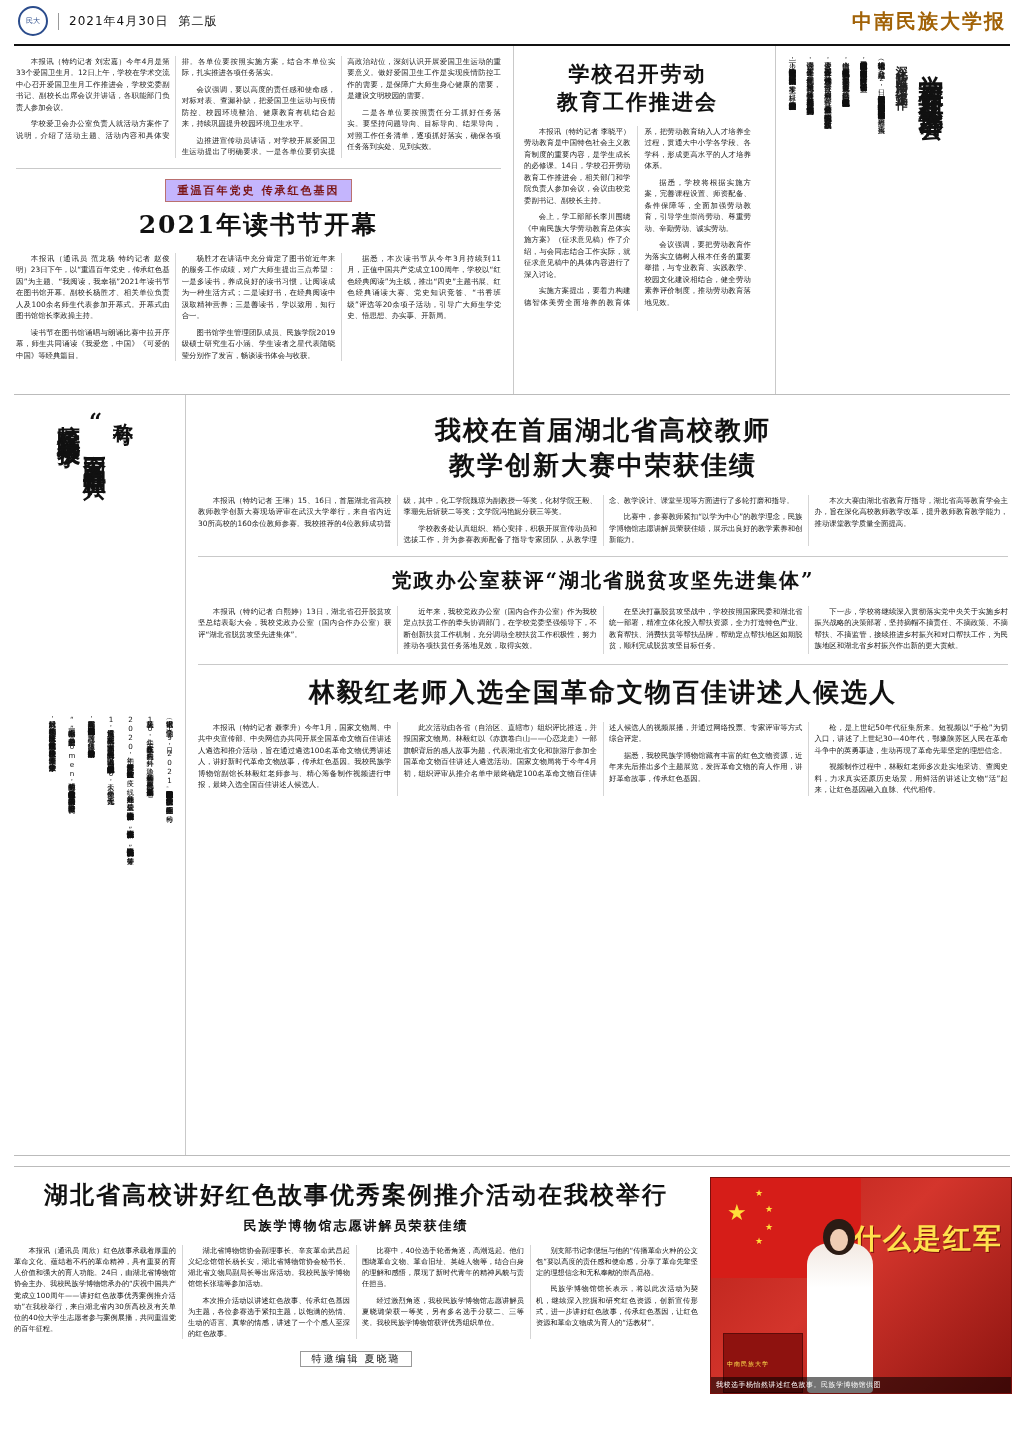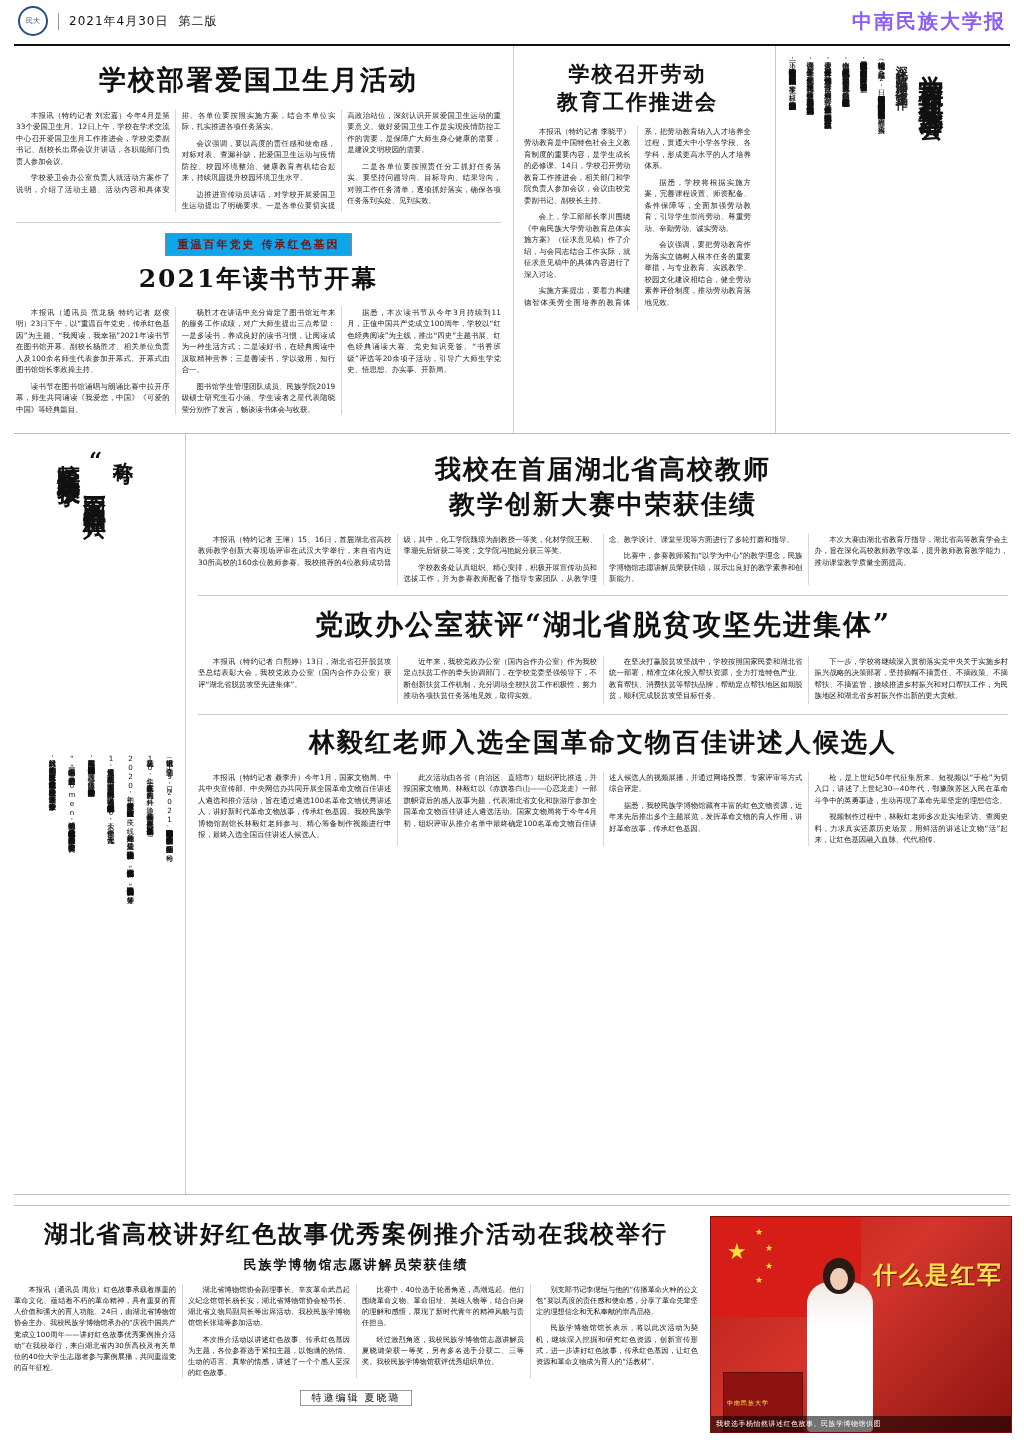--- a/index.html
+++ b/index.html
@@ -4,21 +4,21 @@
 <style>
   html,body{margin:0;padding:0;background:#ffffff;}
   body{width:1024px;height:1447px;font-family:"DejaVu Sans","Liberation Sans",sans-serif;color:#111;}
   .page{position:relative;width:1024px;height:1447px;box-sizing:border-box;padding:0 14px;}
 
   
   .masthead{display:flex;align-items:center;justify-content:space-between;padding:6px 4px 8px 4px;border-bottom:2px solid #111;}
   .mast-left{display:flex;align-items:center;gap:10px;}
   .seal{width:26px;height:26px;border-radius:50%;border:2px solid #2b4c8c;display:flex;align-items:center;justify-content:center;font-size:7px;color:#2b4c8c;line-height:1;}
   .mast-date{font-size:12px;letter-spacing:1px;color:#111;border-left:1px solid #999;padding-left:10px;}
-  .mast-title{font-family:"DejaVu Serif","Liberation Serif",serif;font-size:20px;font-weight:bold;color:#8b5cf6;letter-spacing:2px;}
+  .mast-title{font-family:"DejaVu Serif","Liberation Serif",serif;font-size:20px;font-weight:bold;color:#a16207;letter-spacing:2px;}
 
   
   .body-wrap{position:relative;}
 
   
   .top{display:flex;gap:0;border-bottom:1px solid #bbb;}
   .col{box-sizing:border-box;}
   .colA{width:500px;padding:10px 12px 8px 2px;border-right:1px solid #c9c9c9;}
   .colB{width:262px;padding:10px 24px 8px 10px;border-right:1px solid #c9c9c9;}
   .colC{width:234px;padding:10px 2px 8px 10px;}
@@ -32,21 +32,21 @@
   p.body{font-size:7.4px;line-height:1.55;text-align:justify;margin:0 0 5px 0;text-indent:2em;color:#1a1a1a;}
 
   
   .vert-wrap{display:flex;justify-content:flex-start;gap:6px;}
   .vtitle{writing-mode:vertical-rl;text-orientation:upright;font-family:"DejaVu Serif","Liberation Serif",serif;font-weight:bold;font-size:25px;letter-spacing:4px;line-height:1.15;height:330px;}
   .vsub{writing-mode:vertical-rl;text-orientation:upright;font-size:12px;letter-spacing:3px;line-height:1.4;height:330px;color:#222;font-weight:bold;}
   .vert-body{writing-mode:vertical-rl;text-orientation:upright;font-size:7.4px;line-height:1.6;height:330px;}
 
   
   .banner{display:flex;justify-content:center;margin:2px 0 4px 0;}
-  .banner span{background:#0ea5e9;border:1px solid #b97070;color:#7a1414;font-size:11px;letter-spacing:2px;padding:3px 12px;font-weight:bold;}
+  .banner span{background:#c4b5fd;border:1px solid #b97070;color:#7a1414;font-size:11px;letter-spacing:2px;padding:3px 12px;font-weight:bold;}
 
   
   .mid{display:flex;border-bottom:1px solid #bbb;}
   .midL{width:172px;box-sizing:border-box;padding:12px 10px 10px 2px;border-right:1px solid #c9c9c9;}
   .midR{width:824px;box-sizing:border-box;padding:12px 2px 10px 12px;}
   .vhead-box{display:flex;justify-content:center;gap:4px;}
   .vhead{writing-mode:vertical-rl;text-orientation:upright;font-family:"DejaVu Serif","Liberation Serif",serif;font-weight:bold;font-size:23px;letter-spacing:3px;line-height:1.12;height:300px;}
   .vcols{display:flex;flex-direction:row-reverse;gap:8px;margin-top:8px;}
   .vcol{writing-mode:vertical-rl;text-orientation:upright;font-size:7.2px;line-height:1.6;height:430px;text-align:justify;}
 
@@ -55,21 +55,21 @@
 
   
   .feature{margin-top:10px;border-top:1px solid #bbb;padding-top:10px;display:flex;gap:12px;}
   .feat-left{width:690px;}
   .feat-right{width:300px;}
   .feat-title{font-family:"DejaVu Serif","Liberation Serif",serif;font-size:24px;font-weight:bold;letter-spacing:2px;text-align:center;margin:2px 0 6px 0;}
   .feat-sub{font-size:13px;font-weight:bold;letter-spacing:2px;text-align:center;margin:0 0 10px 0;}
   .photo{position:relative;width:300px;height:215px;background:linear-gradient(135deg,#b61f18 0%,#d4352c 45%,#8d1410 100%);overflow:hidden;border:1px solid #7a0f0c;}
   .photo .flag{position:absolute;left:0;top:0;width:150px;height:100px;background:#d61d18;}
   .photo .star{position:absolute;color:#ffdf3a;font-size:18px;}
-  .photo .hdrtext{position:absolute;right:8px;top:42px;font-family:"DejaVu Serif","Liberation Serif",serif;font-size:24px;font-weight:bold;color:#ffe14d;letter-spacing:2px;text-shadow:1px 1px 0 #7a0f0c;}
+  .photo .hdrtext{position:absolute;right:8px;top:42px;font-family:"DejaVu Serif","Liberation Serif",serif;font-size:28px;font-weight:bold;color:#ffe14d;letter-spacing:2px;text-shadow:1px 1px 0 #7a0f0c;}
   .photo .person{position:absolute;left:96px;bottom:0;width:66px;height:150px;background:linear-gradient(#f2e9e2 0%,#ffffff 30%,#ffffff 100%);border-radius:22px 22px 4px 4px;}
   .photo .head{position:absolute;left:112px;bottom:138px;width:32px;height:36px;border-radius:50%;background:#2b1b14;}
   .photo .face{position:absolute;left:119px;bottom:142px;width:18px;height:22px;border-radius:50%;background:#f0cdb4;}
   .photo .podium{position:absolute;left:12px;bottom:0;width:78px;height:58px;background:#8e120f;border:1px solid #5e0b09;}
   .photo .podium-label{position:absolute;left:16px;bottom:24px;font-size:6px;color:#ffe14d;letter-spacing:1px;}
   .photo .caption{position:absolute;left:0;right:0;bottom:0;background:rgba(0,0,0,.55);color:#fff;font-size:7px;padding:3px 5px;letter-spacing:.5px;}
   .editor-line{margin-top:8px;text-align:center;}
   .editor-line span{display:inline-block;border:1px solid #999;padding:0 10px;font-size:10px;letter-spacing:2px;}
 
   .tiny{font-size:7.2px;line-height:1.55;text-align:justify;text-indent:2em;margin:0 0 5px 0;}
@@ -90,21 +90,20 @@
     <div class="mast-title">中南民族大学报</div>
   </div>
 
   <div class="body-wrap">
 
     <div class="top">
 
       <div class="col colA">
 
         <div class="story">
-          <h1 class="head-main">学校部署爱国卫生月活动</h1>
           <div class="cols3">
             <p class="body">本报讯（特约记者 刘宏嘉）今年4月是第33个爱国卫生月。12日上午，学校在学术交流中心召开爱国卫生月工作推进会，学校党委副书记、副校长出席会议并讲话，各职能部门负责人参加会议。</p>
             <p class="body">学校爱卫会办公室负责人就活动方案作了说明，介绍了活动主题、活动内容和具体安排。各单位要按照实施方案，结合本单位实际，扎实推进各项任务落实。</p>
             <p class="body">会议强调，要以高度的责任感和使命感，对标对表、查漏补缺，把爱国卫生运动与疫情防控、校园环境整治、健康教育有机结合起来，持续巩固提升校园环境卫生水平。</p>
             <p class="body">边推进宣传动员讲话，对学校开展爱国卫生运动提出了明确要求。一是各单位要切实提高政治站位，深刻认识开展爱国卫生运动的重要意义。做好爱国卫生工作是实现疫情防控工作的需要，是保障广大师生身心健康的需要，是建设文明校园的需要。</p>
             <p class="body">二是各单位要按照责任分工抓好任务落实。要坚持问题导向、目标导向、结果导向，对照工作任务清单，逐项抓好落实，确保各项任务落到实处、见到实效。</p>
           </div>
         </div>
 
         <div class="divider"></div>
@@ -180,21 +179,21 @@
             <p class="body">本报讯（特约记者 王琳）15、16日，首届湖北省高校教师教学创新大赛现场评审在武汉大学举行，来自省内近30所高校的160余位教师参赛。我校推荐的4位教师成功晋级，其中，化工学院魏琼为副教授一等奖，化材学院王毅、李珊先后斩获二等奖；文学院冯艳妮分获三等奖。</p>
             <p class="body">学校教务处认真组织、精心安排，积极开展宣传动员和选拔工作，并为参赛教师配备了指导专家团队，从教学理念、教学设计、课堂呈现等方面进行了多轮打磨和指导。</p>
             <p class="body">比赛中，参赛教师紧扣“以学为中心”的教学理念，民族学博物馆志愿讲解员荣获佳绩，展示出良好的教学素养和创新能力。</p>
             <p class="body">本次大赛由湖北省教育厅指导，湖北省高等教育学会主办，旨在深化高校教师教学改革，提升教师教育教学能力，推动课堂教学质量全面提高。</p>
           </div>
         </div>
 
         <div class="divider"></div>
 
         <div class="story">
-          <h1 class="head-main" style="font-size:28px;">党政办公室获评“湖北省脱贫攻坚先进集体”</h1>
+          <h1 class="head-main" style="font-size:20px;">党政办公室获评“湖北省脱贫攻坚先进集体”</h1>
           <div class="cols4">
             <p class="body">本报讯（特约记者 白熙婷）13日，湖北省召开脱贫攻坚总结表彰大会，我校党政办公室（国内合作办公室）获评“湖北省脱贫攻坚先进集体”。</p>
             <p class="body">近年来，我校党政办公室（国内合作办公室）作为我校定点扶贫工作的牵头协调部门，在学校党委坚强领导下，不断创新扶贫工作机制，充分调动全校扶贫工作积极性，努力推动各项扶贫任务落地见效，取得实效。</p>
             <p class="body">在坚决打赢脱贫攻坚战中，学校按照国家民委和湖北省统一部署，精准立体化投入帮扶资源，全力打造特色产业、教育帮扶、消费扶贫等帮扶品牌，帮助定点帮扶地区如期脱贫，顺利完成脱贫攻坚目标任务。</p>
             <p class="body">下一步，学校将继续深入贯彻落实党中央关于实施乡村振兴战略的决策部署，坚持摘帽不摘责任、不摘政策、不摘帮扶、不摘监管，接续推进乡村振兴和对口帮扶工作，为民族地区和湖北省乡村振兴作出新的更大贡献。</p>
           </div>
         </div>
 
         <div class="divider"></div>
 

